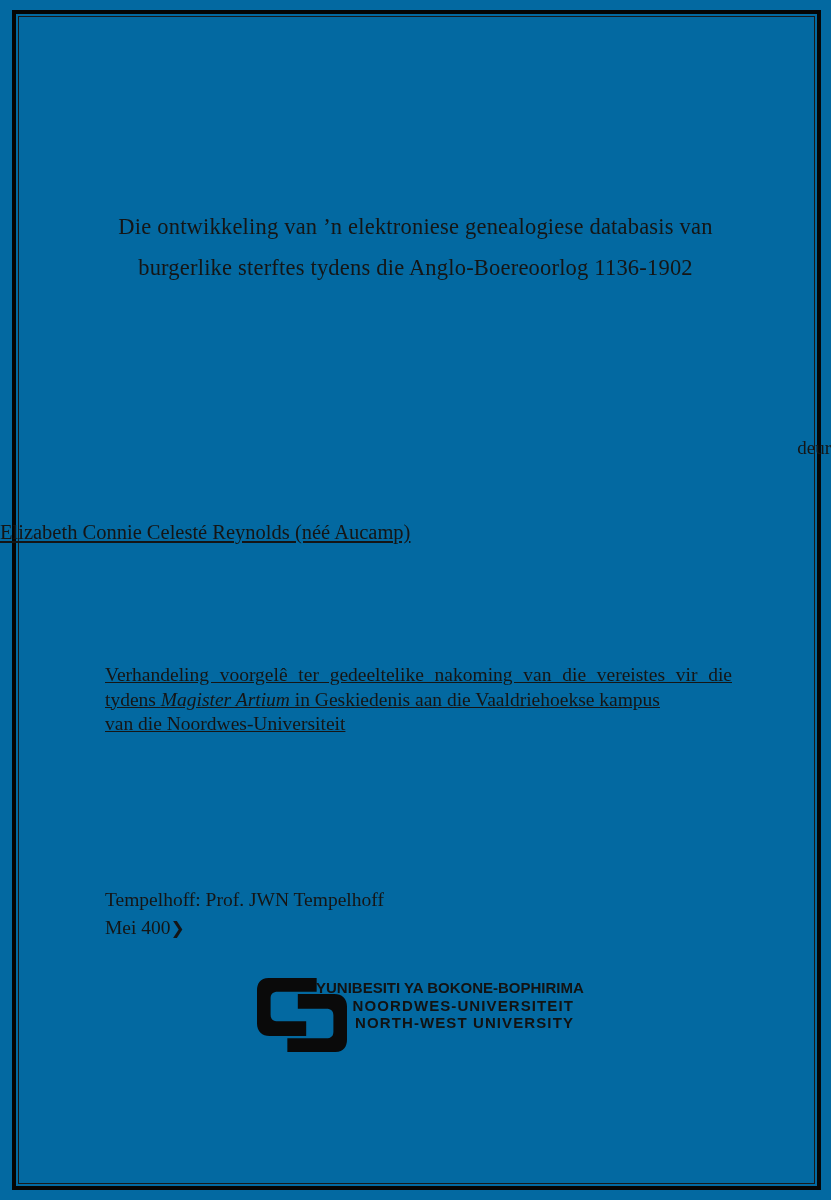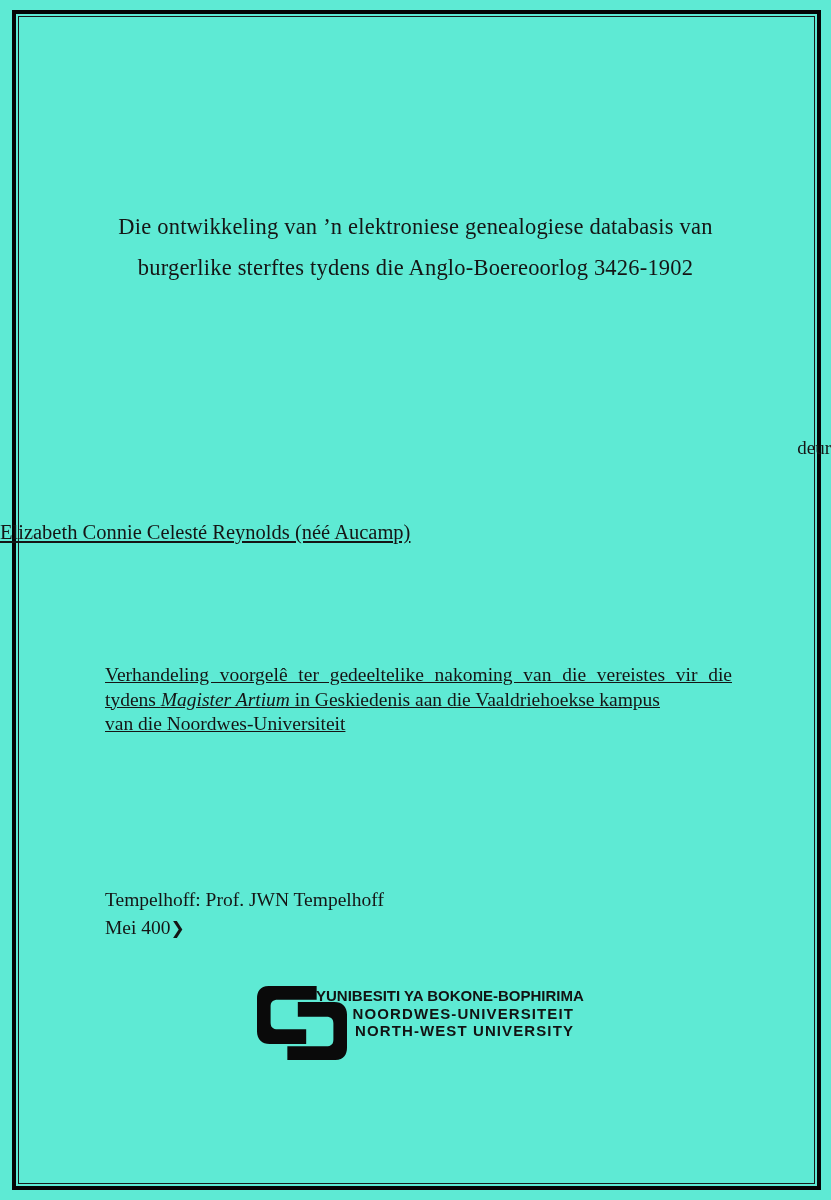--- a/index.html
+++ b/index.html
@@ -1,20 +1,20 @@
 <!DOCTYPE html>
 <html><head>
 <meta charset="utf-8">
 <style>
   html, body { margin: 0; padding: 0; background: #ffffff; }
   .page {
     position: relative;
     width: 831px;
     height: 1200px;
-    background: #5eead4;
+    background: #0369a1;
     overflow: hidden;
     font-family: "Liberation Serif", "DejaVu Serif", serif;
     color: #151515;
   }
   
   .frame-outer {
     position: absolute;
     left: 12px; top: 10px; right: 10px; bottom: 10px;
     border: 4px solid #050505;
   }
@@ -65,21 +65,21 @@
   }
   .date-glyph {
     font-family: "DejaVu Sans", sans-serif;
     font-size: 17px;
     font-weight: 700;
     letter-spacing: -1px;
   }
   .logo {
     position: absolute;
     left: 257px; top: 977px;
-    width: 330px; height: 80px; margin-top: 8px;
+    width: 330px; height: 80px;
   }
   .logo-mark {
     position: absolute;
     left: 0; top: 1px;
   }
   .logo-text {
     position: absolute;
     left: 59px; top: 2px;
     width: 258px;
     text-align: right;
@@ -96,21 +96,21 @@
 <body>
 
 <div class="page">
 
   <div class="frame-outer">
     <div class="frame-inner"></div>
   </div>
 
   <div class="thesis-title">
     <div>Die ontwikkeling van ’n elektroniese genealogiese databasis van</div>
-    <div>burgerlike sterftes tydens die Anglo-Boereoorlog 3426-1902</div>
+    <div>burgerlike sterftes tydens die Anglo-Boereoorlog 1136-1902</div>
   </div>
 
   <div class="byline">deur</div>
 
   <div class="author">Elizabeth Connie Celesté Reynolds (néé Aucamp)</div>
 
   <div class="statement">
     <div class="justified">Verhandeling voorgelê ter gedeeltelike nakoming van die vereistes vir die</div>
     <div><span>tydens </span><span class="italic">Magister Artium</span><span> in Geskiedenis aan die Vaaldriehoekse kampus</span></div>
     <div>van die Noordwes-Universiteit</div>

